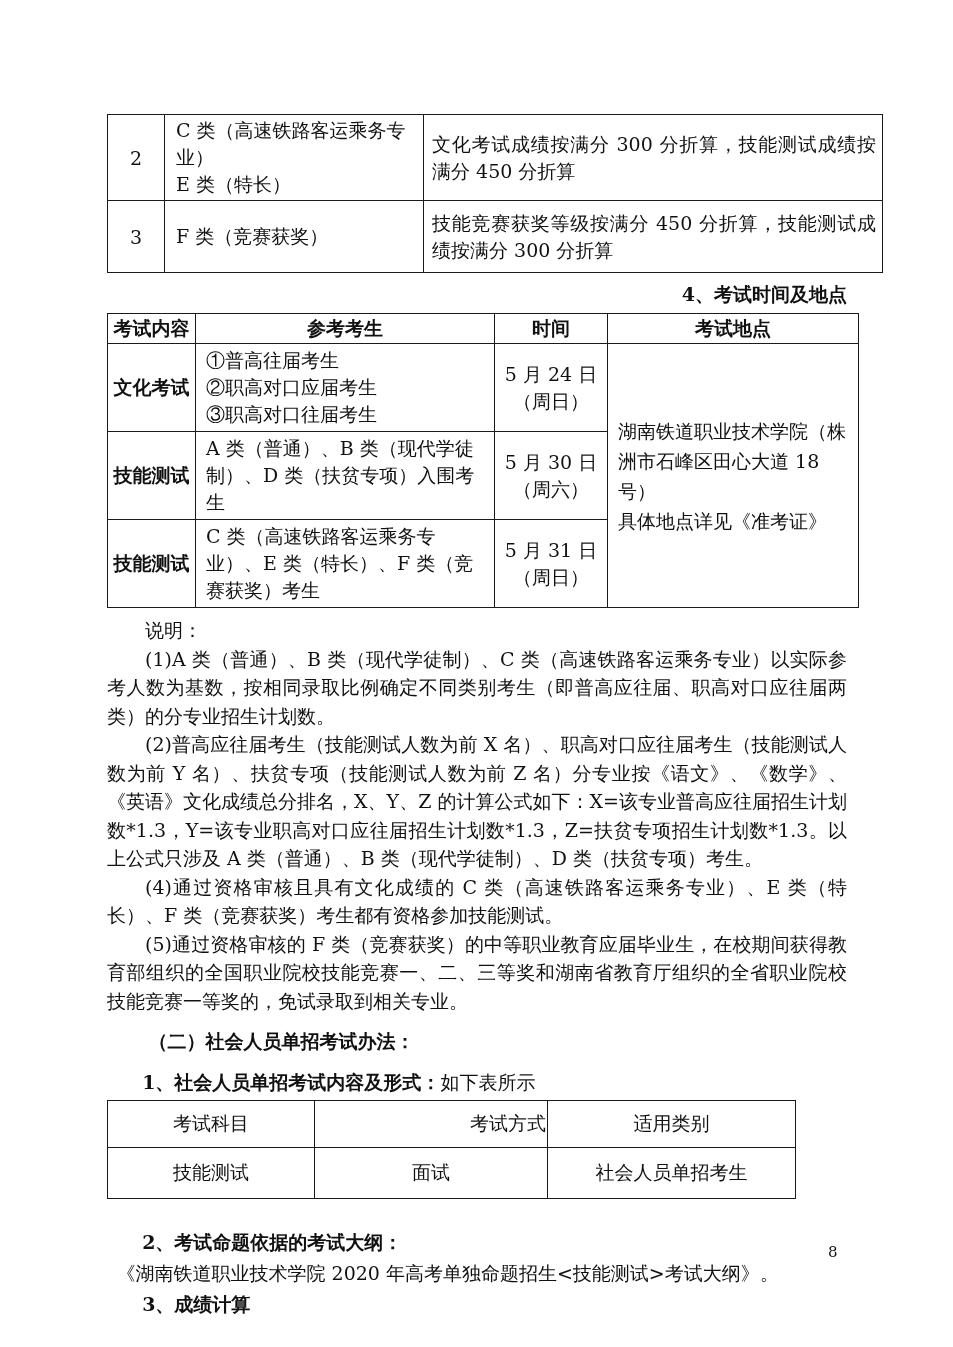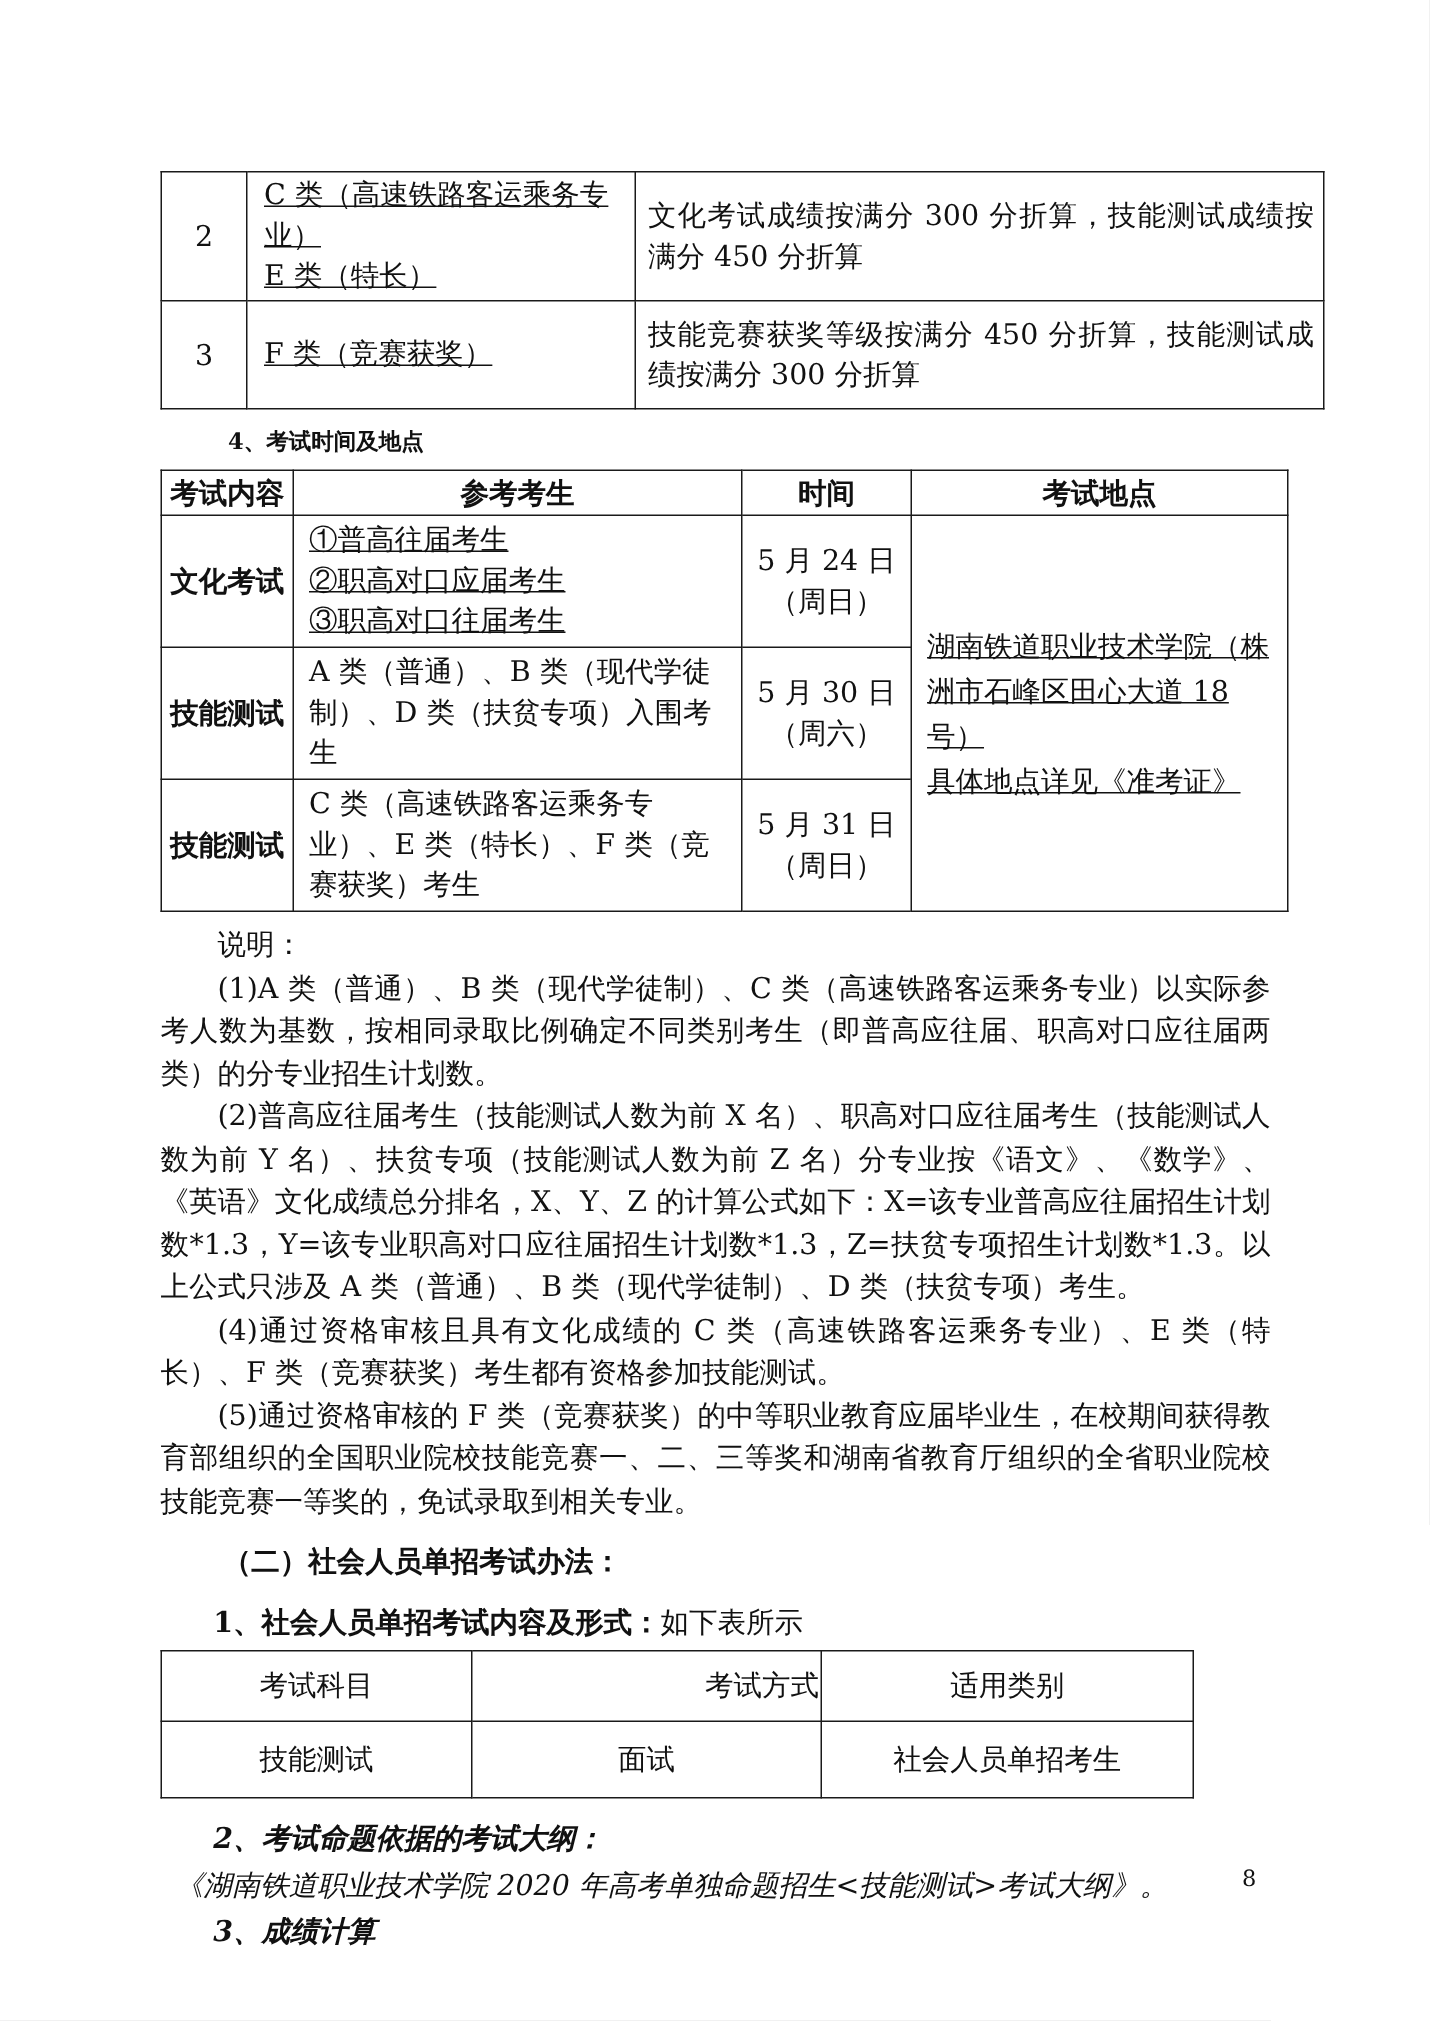--- a/index.html
+++ b/index.html
@@ -15,35 +15,35 @@
   .content {
     position:absolute;
     left:107px; top:0;
     width:740px;
   }
   .spacer-top { height:114px; }
 
   
   table { border-collapse:collapse; table-layout:fixed; }
   td, th { border:1.5px solid #1a1a1a; font-size:19px; font-weight:normal; color:#111; overflow:hidden; }
-  .preline { white-space:pre-line;text-decoration:underline; }
+  .preline { white-space:pre-line; }
 
   
   .t1 { width:739px; }
   .t1 td { vertical-align:middle; }
   .t1 .c-no   { width:54px;  text-align:center; }
   .t1 .c-cat  { width:241px; padding:2px 6px 2px 11px; line-height:27px; }
   .t1 .c-meth { width:444px; padding:4px 6px 4px 8px;  line-height:27px; text-align:justify; }
   .t1 .r1 { height:56px; }
   .t1 .r2 { height:72px; }
 
   
   .h4 {
     margin:9px 0 6px 45px;
-    font-size:15px; font-weight:bold; line-height:25px;
+    font-size:19px; font-weight:bold; line-height:25px;text-align:right;
   }
 
   
   .t2 { width:739px;padding-left:13px; }
   .t2 th { height:27px; font-weight:bold; text-align:center; vertical-align:middle; }
   .t2 .c-content { width:85px; }
   .t2 .c-cand    { width:296px; }
   .t2 .c-time    { width:110px; }
   .t2 .c-loc     { width:248px; }
   .t2 td.cell-content { font-weight:bold; text-align:center; vertical-align:middle; }
@@ -66,21 +66,21 @@
   .num-line .lead { font-weight:bold; }
 
   
   .t3 { width:679px; margin-top:4px; }
   .t3 th { height:44px; font-weight:normal; text-align:center; vertical-align:middle; }
   .t3 td { height:48px; text-align:center; vertical-align:middle; }
   .t3 .c-subj { width:204px; }
   .t3 .c-mode { width:230px;text-align:right; }
   .t3 .c-appl { width:245px;font-family:Liberation Mono, monospace; }
 
-  .tail { margin-top:12px; font-size:19px; line-height:31px;font-style:italic; }
+  .tail { margin-top:28px; font-size:19px; line-height:31px; }
   .tail p { margin:0; }
   .tail .t-item { text-indent:1.85em; font-weight:bold; }
   .tail .t-doc  { text-indent:0.5em; font-weight:normal; }
 
   .page-number {
     position:absolute; left:828px; top:1243px;
     font-size:15px; color:#111;
     font-family:"DejaVu Serif","Liberation Serif",serif;
   }
 </style>

